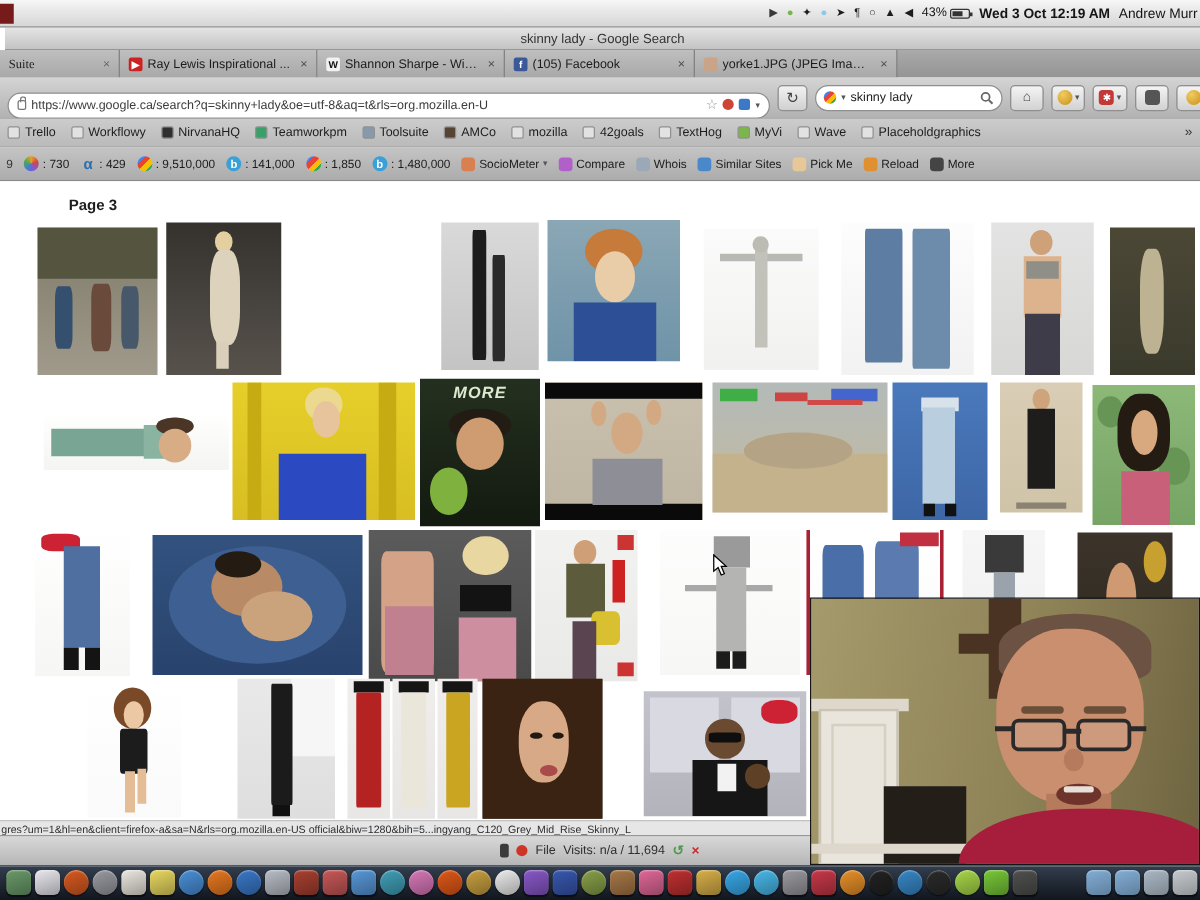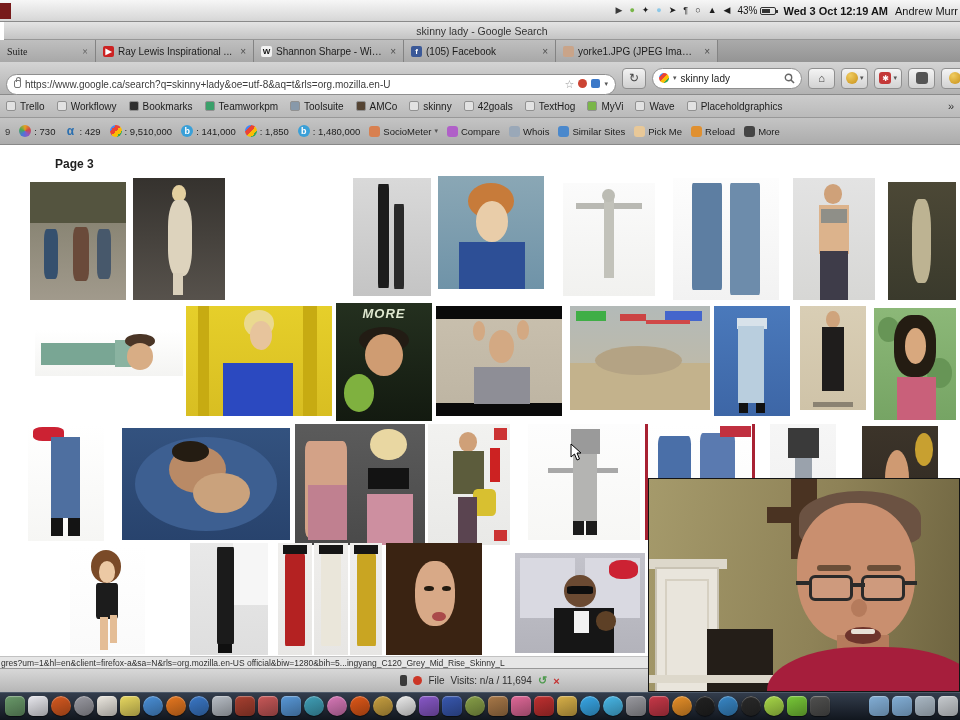--- a/index.html
+++ b/index.html
@@ -247,37 +247,37 @@
       <span class="bm">
         <span class="bicon" style="background: rgb(226, 226, 226);"></span>
         <span>Trello</span>
       </span>
       <span class="bm">
         <span class="bicon" style="background: rgb(226, 226, 226);"></span>
         <span>Workflowy</span>
       </span>
       <span class="bm">
         <span class="bicon" style="background: rgb(47, 47, 47);"></span>
-        <span>Bookmarks</span>
+        <span>NirvanaHQ</span>
       </span>
       <span class="bm">
         <span class="bicon" style="background: rgb(58, 160, 106);"></span>
         <span>Teamworkpm</span>
       </span>
       <span class="bm">
         <span class="bicon" style="background: rgb(136, 153, 170);"></span>
         <span>Toolsuite</span>
       </span>
       <span class="bm">
         <span class="bicon" style="background: rgb(85, 68, 51);"></span>
         <span>AMCo</span>
       </span>
       <span class="bm">
         <span class="bicon" style="background: rgb(226, 226, 226);"></span>
-        <span>skinny</span>
+        <span>mozilla</span>
       </span>
       <span class="bm">
         <span class="bicon" style="background: rgb(226, 226, 226);"></span>
         <span>42goals</span>
       </span>
       <span class="bm">
         <span class="bicon" style="background: rgb(226, 226, 226);"></span>
         <span>TextHog</span>
       </span>
       <span class="bm">

